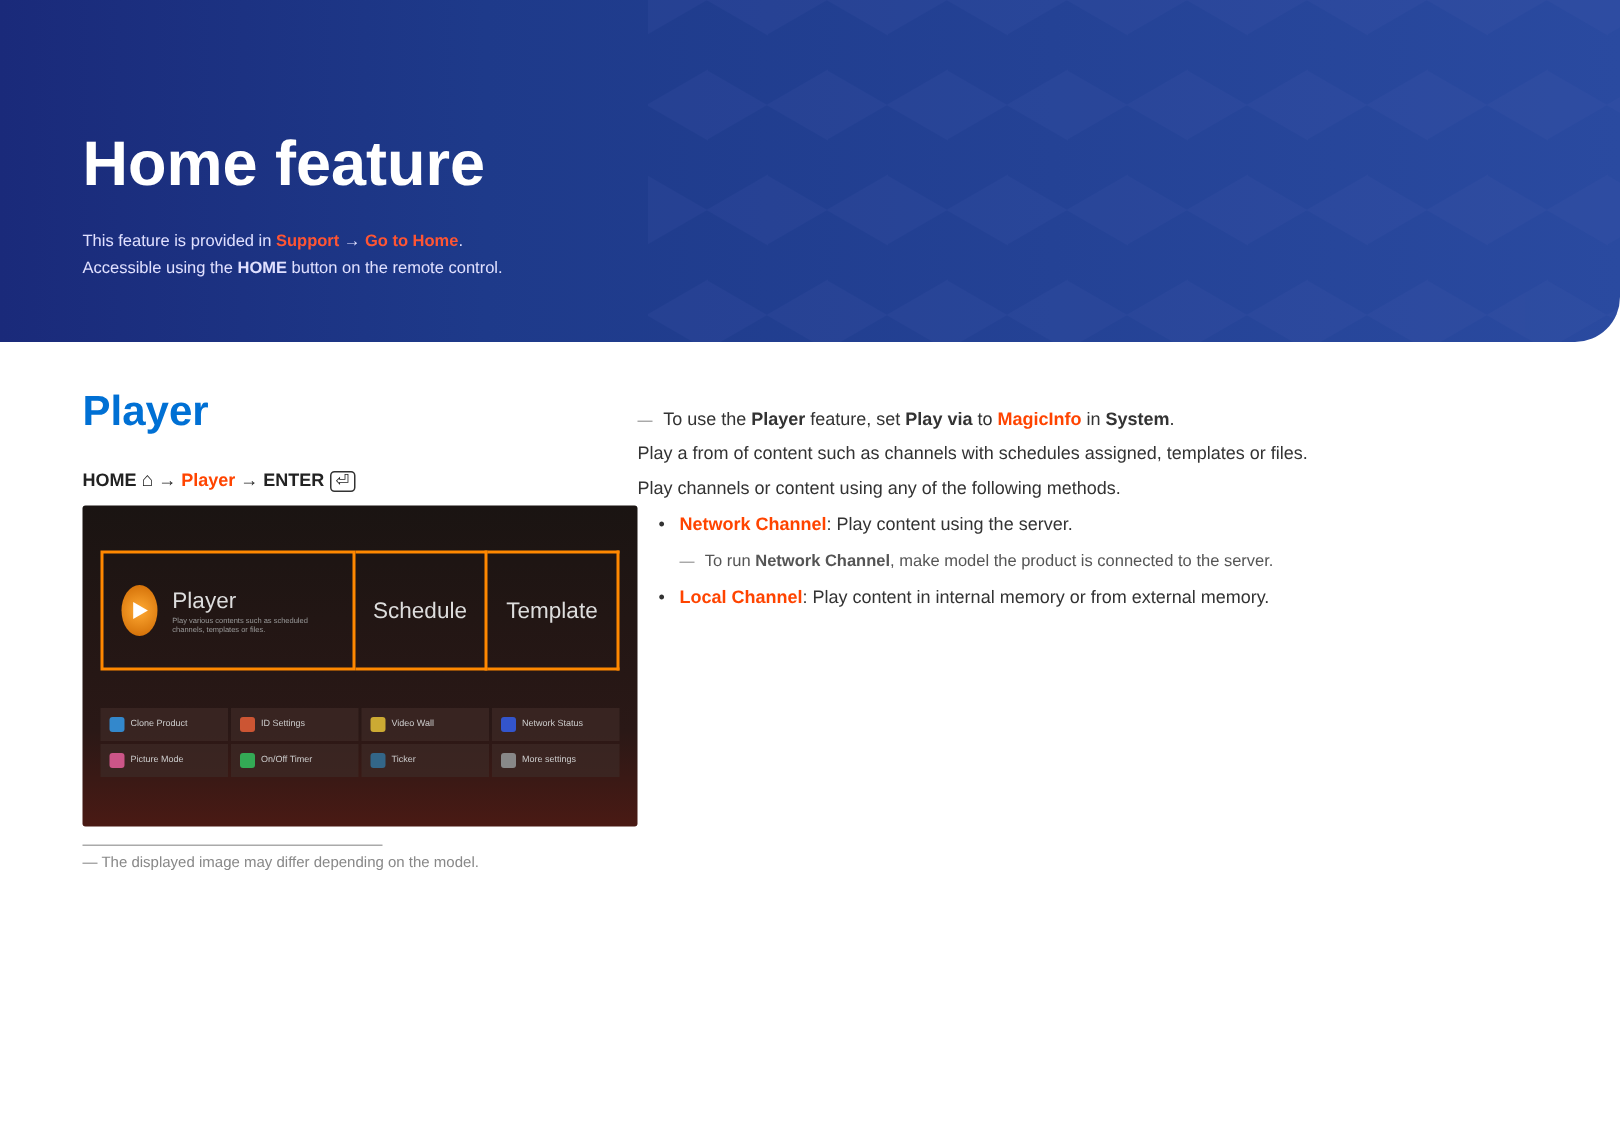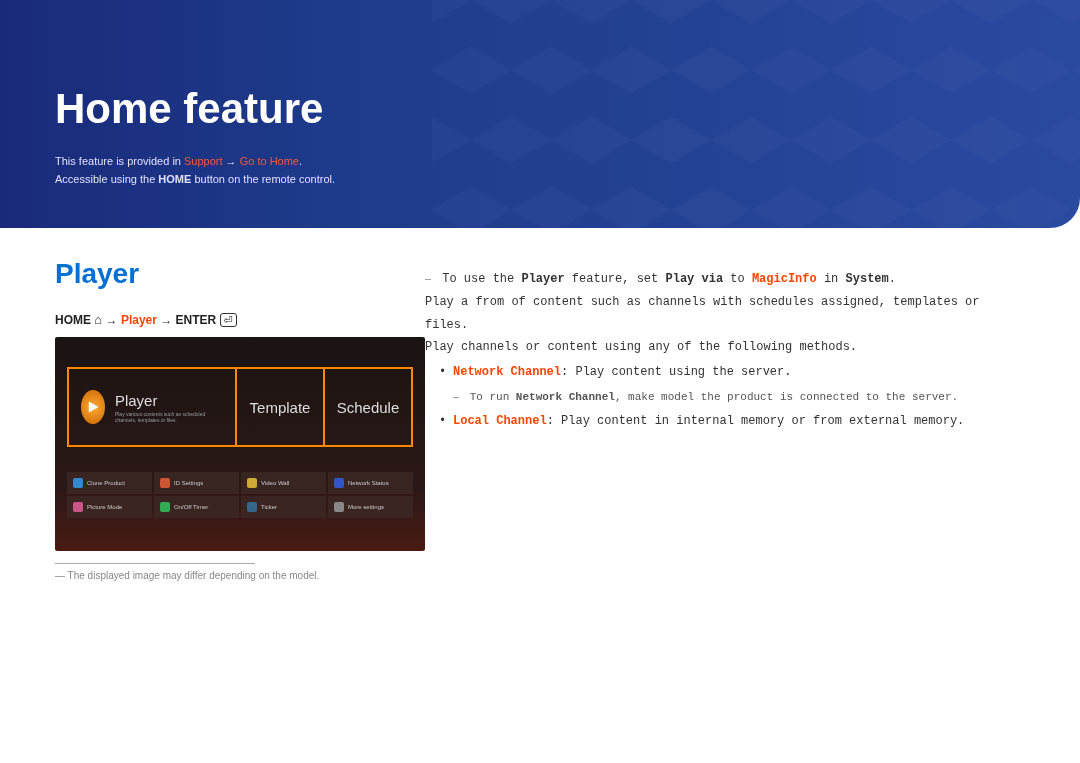--- a/index.html
+++ b/index.html
@@ -45,37 +45,36 @@
       position: relative;
     }
     .banner-subtext {
       color: #e0e0ff;
       font-size: 11px;
       line-height: 1.6;
       position: relative;
     }
     .banner-subtext .redlink {
       color: #ff5533;
-      font-weight: normal;
+      font-weight: bold;
       text-align: right;
     }
     .banner-subtext strong {
       font-weight: bold;
     }
     .content {
       display: flex;
       padding: 30px 55px;
     }
     .left-col {
       width: 370px;
     }
     .right-col {
       flex: 1;
       padding-top: 10px;
-      font-family: Liberation Mono, monospace;
     }
     .player-title {
       color: #0070d4;
       font-size: 28px;
       font-weight: bold;
       margin-bottom: 22px;
     }
     .nav-path {
       font-size: 12px;
       color: #222;
@@ -256,22 +255,22 @@
           <div class="tile-player-icon">
             <svg viewBox="0 0 10 10">
                 <polygon points="2,1 9,5 2,9" fill="#fff"></polygon>
               </svg>
           </div>
           <div class="tile-player-text">
             <span>Player</span>
             <small>Play various contents such as scheduled channels, templates or files.</small>
           </div>
         </div>
+        <div class="tile tile-schedule">Schedule</div>
         <div class="tile tile-template">Template</div>
-        <div class="tile tile-schedule">Schedule</div>
       </div>
       <div class="bottom-grid">
       <div class="grid-cell">
             <div class="grid-icon" style="background: rgb(51, 136, 204);"></div>
             <span>Clone Product</span>
           </div>
           <div class="grid-cell">
             <div class="grid-icon" style="background: rgb(204, 85, 51);"></div>
             <span>ID Settings</span>
           </div>

